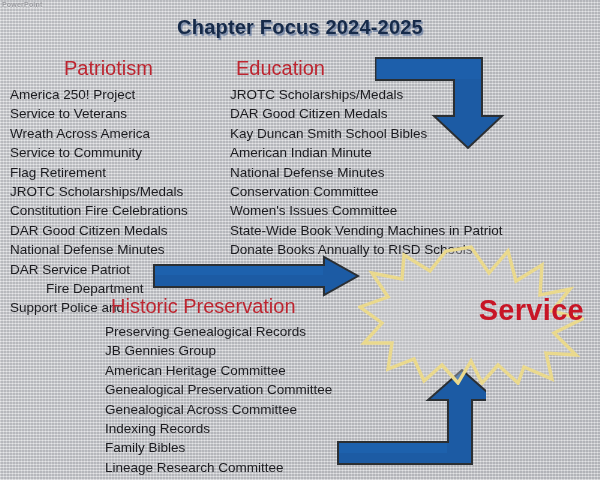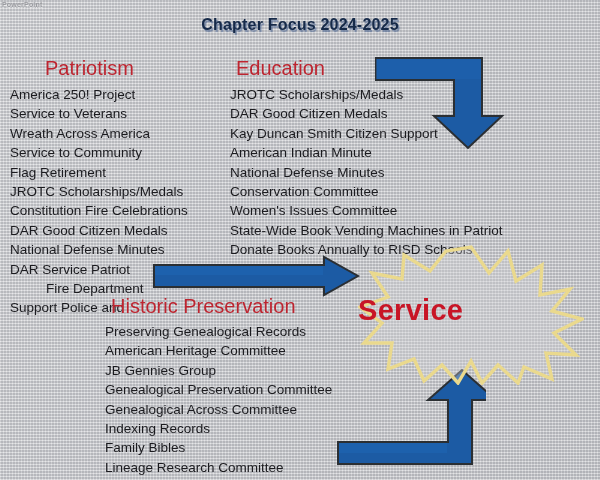--- a/index.html
+++ b/index.html
@@ -35,21 +35,21 @@
     line-height: 9px;
     text-shadow: 0 1px 0 rgba(255,255,255,0.5);
   }
   
   #slide-title {
     position: absolute;
     left: 0;
     top: 16px;
     width: 600px;
     text-align: center;
-    font-size: 16px;
+    font-size: 20px;
     font-weight: bold;
     color: #162a49;
     letter-spacing: 0.2px;
     text-shadow: 1.5px 1.5px 1px rgba(60,90,140,0.55);
   }
   
   .section-heading {
     position: absolute;
     font-size: 20px;
     color: #bd2530;
@@ -59,21 +59,21 @@
   .topic-list {
     position: absolute;
     font-size: 13.5px;
     color: #1b1b1f;
     line-height: 19.4px;
     white-space: nowrap;
   }
   .topic-list .item { display: block; }
   .topic-list .item.indent { padding-left: 36px; }
 
-  #patriotism-heading { left: 45px; top: 57px; }
+  #patriotism-heading { left: 54px; top: 57px; padding-left: 10px; }
   #patriotism-list    { left: 10px; top: 85px; }
 
   #education-heading  { left: 236px; top: 57px; }
   #education-list     { left: 230px; top: 85px; }
 
   #historic-heading   { left: 111px; top: 295px; border-radius: 6px; }
   #historic-list      { left: 105px; top: 322px; }
 
   
   .arrow { position: absolute; }
@@ -90,21 +90,21 @@
     top: 243px;
     width: 226px;
     height: 142px;
   }
   #service-burst svg { display: block; }
   #service-label {
     position: absolute;
     left: 358px;
     top: 294px;
     width: 226px;
-    text-align: left;
+    text-align: right;
     font-size: 29px;
     font-weight: bold;
     color: #c81526;
     letter-spacing: 0.3px;
   }
 </style>
 </head>
 <body>
 
 <div id="slide">
@@ -126,34 +126,34 @@
       <span class="item">National Defense Minutes</span>
       <span class="item">DAR Service Patriot</span>
       <span class="item indent">Fire Department</span>
       <span class="item">Support Police and</span>
     </div>
 
   <div class="section-heading" id="education-heading">Education</div>
   <div class="topic-list" id="education-list">
       <span class="item">JROTC Scholarships/Medals</span>
       <span class="item">DAR Good Citizen Medals</span>
-      <span class="item">Kay Duncan Smith Citizen Support</span>
+      <span class="item">Kay Duncan Smith School Bibles</span>
       <span class="item">American Indian Minute</span>
       <span class="item">National Defense Minutes</span>
       <span class="item">Conservation Committee</span>
       <span class="item">Women's Issues Committee</span>
       <span class="item">State-Wide Book Vending Machines in Patriot</span>
       <span class="item">Donate Books Annually to RISD Schools</span>
     </div>
 
   <div class="section-heading" id="historic-heading">Historic Preservation</div>
   <div class="topic-list" id="historic-list">
       <span class="item">Preserving Genealogical Records</span>
+      <span class="item">JB Gennies Group</span>
       <span class="item">American Heritage Committee</span>
-      <span class="item">JB Gennies Group</span>
       <span class="item">Genealogical Preservation Committee</span>
       <span class="item">Genealogical Across Committee</span>
       <span class="item">Indexing Records</span>
       <span class="item">Family Bibles</span>
       <span class="item">Lineage Research Committee</span>
       <span class="item">Supplemental Research</span>
     </div>
 
   <div class="arrow" id="arrow-top-right">
     <svg width="140" height="98" viewBox="0 0 140 98">

